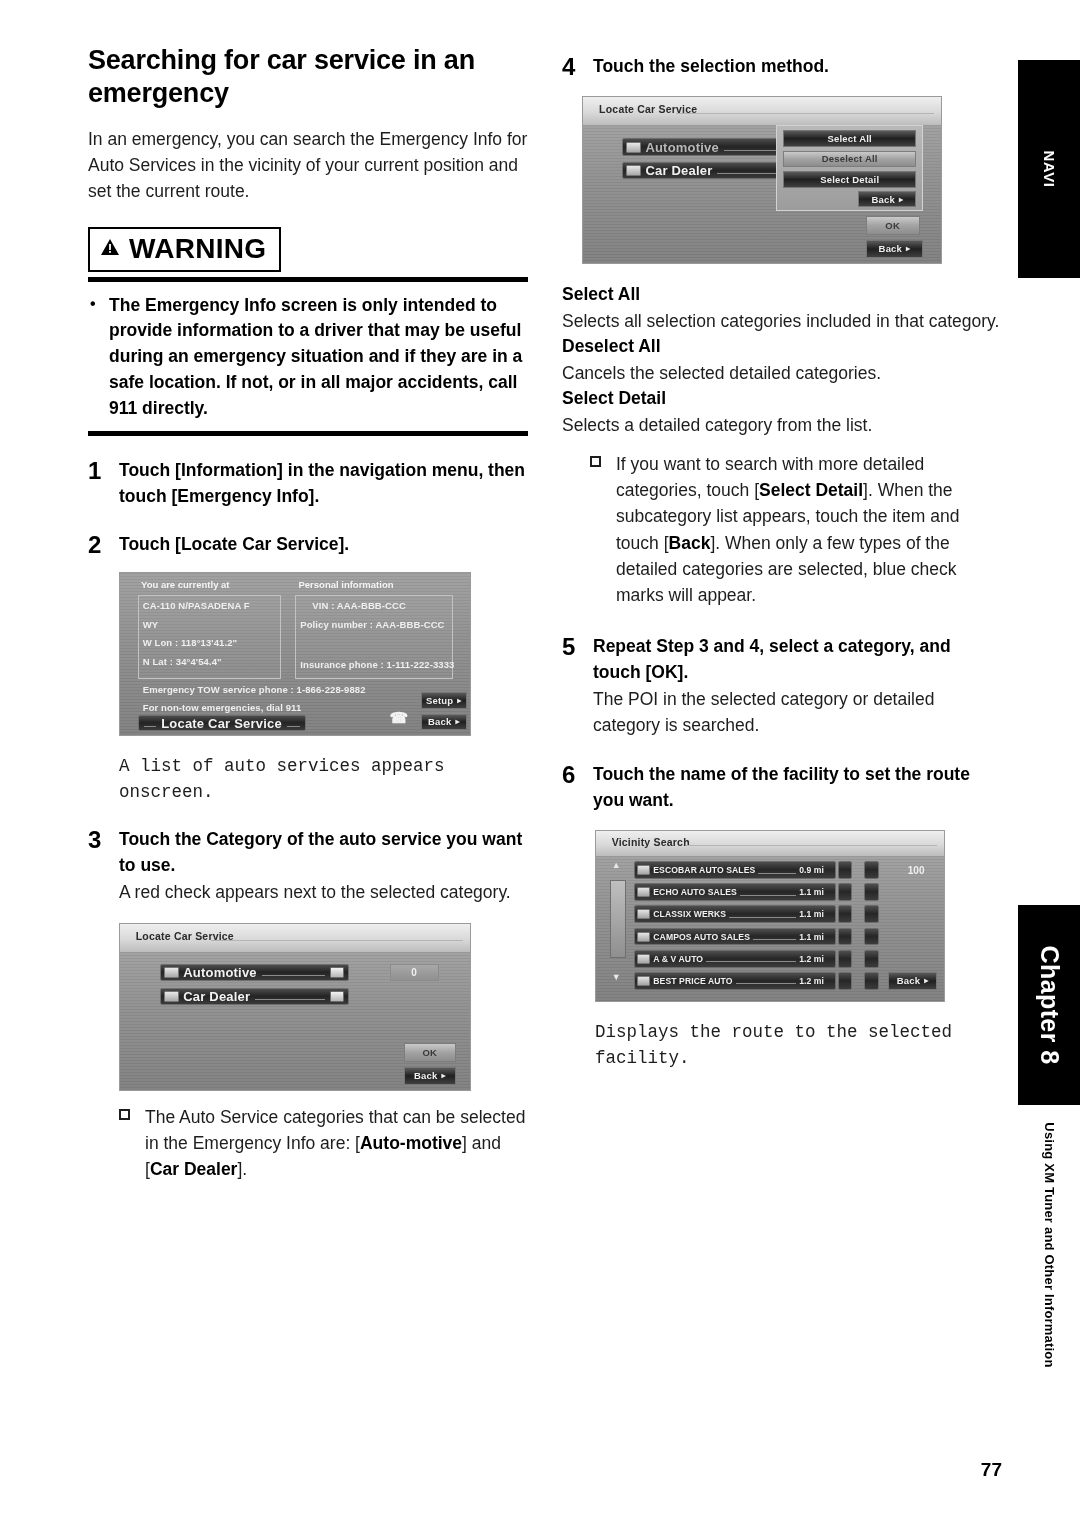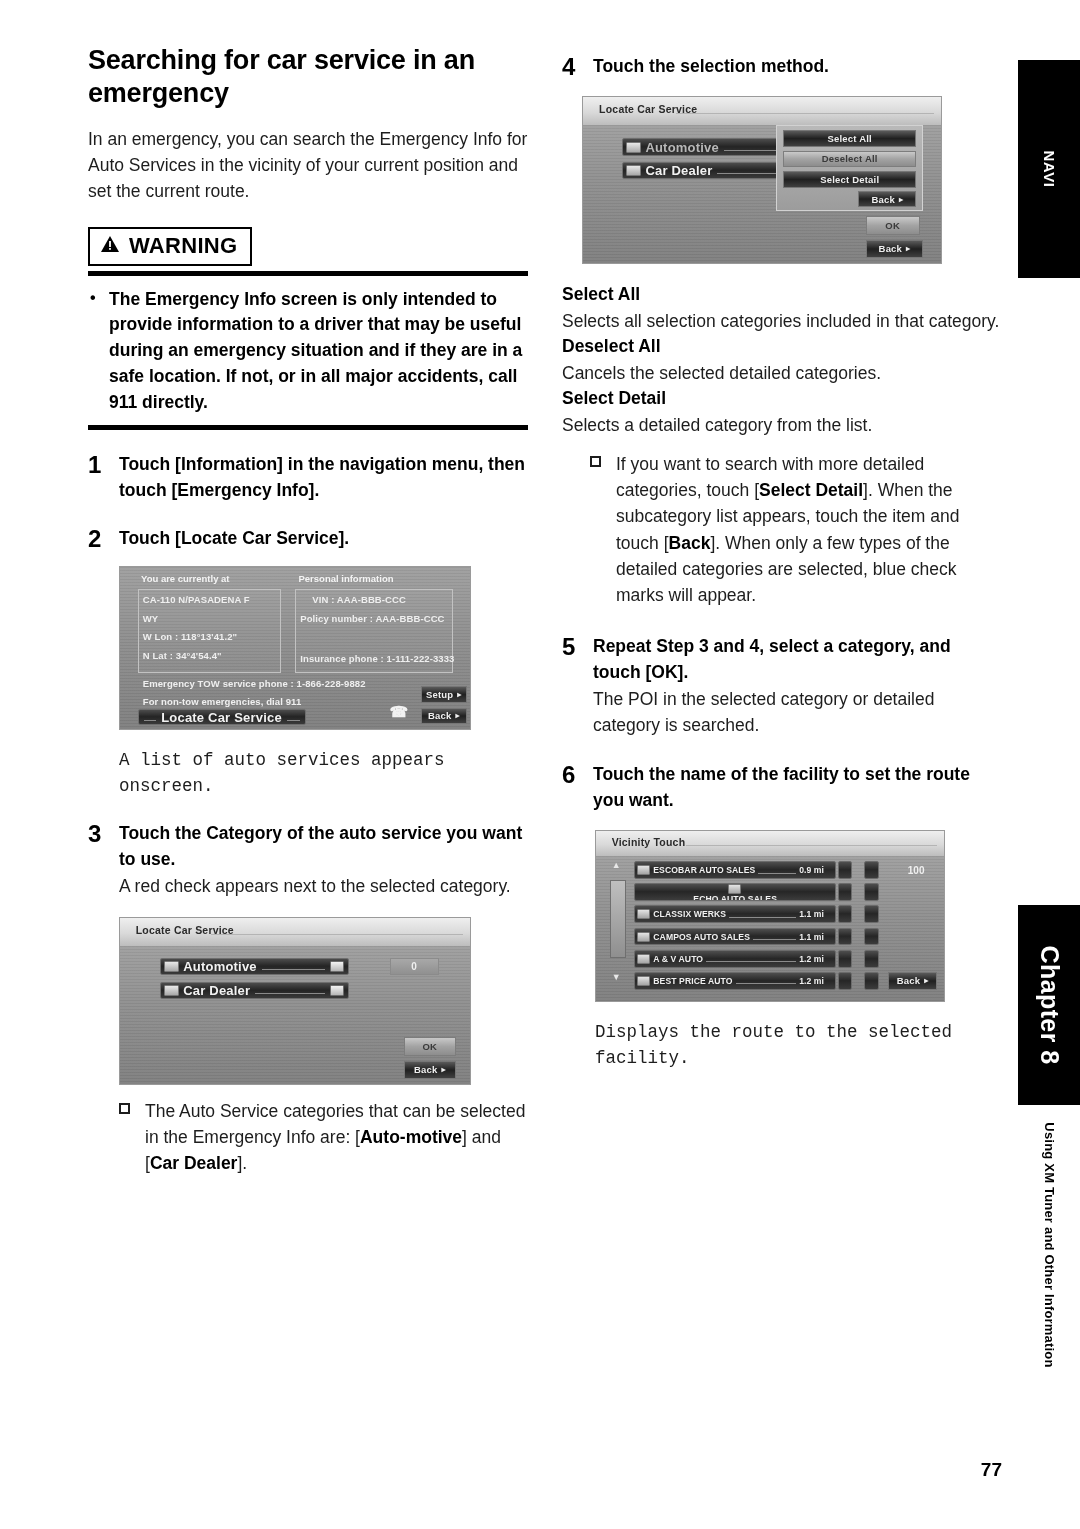--- a/index.html
+++ b/index.html
@@ -28,21 +28,21 @@
   p.body.indent { margin-left: 31px; font-family: Liberation Mono, monospace; }
   .sub { font-size: 17.5px; line-height: 1.50; color: #1d1d1d; margin-left: 31px; }
 
   
   .warn-wrap { margin-top: 22px; }
   .warn-badge {
     display: inline-flex; align-items: center; gap: 9px;
     border: 2.5px solid #000; padding: 4px 13px 5px 10px;
   }
   .warn-badge .tri { display:block; }
-  .warn-badge .wlabel { font-size: 22px; font-weight: bold; letter-spacing: 0.3px; }
+  .warn-badge .wlabel { font-size: 28px; font-weight: bold; letter-spacing: 0.3px; }
   .warn-rule { height: 5px; background: #000; margin-top: 5px; }
   .warn-rule.bottom { margin-top: 10px; }
   ul.warn-list { list-style: none; margin-top: 11px; }
   ul.warn-list li {
     font-size: 17.5px; font-weight: bold; line-height: 1.47;
     padding-left: 21px; position: relative;
   }
   ul.warn-list li::before {
     content: "\2022"; position: absolute; left: 2px; top: -1px; font-size: 16px;
   }
@@ -413,36 +413,36 @@
     </div>
     <p class="sub">The POI in the selected category or detailed category is searched.</p>
 
     <div class="step" style="margin-top:24px;">
       <div class="num">6</div>
       <div class="stext">Touch the name of the facility to set the route you want.</div>
     </div>
 
     <div class="shot" style="margin:16px 0 0 33px; width:350px; height:172px;">
       <div class="titlebar" style="height:15%;">
-        <span class="ttxt">Vicinity Touch</span>
+        <span class="ttxt">Vicinity Search</span>
         <span class="tline"></span>
       </div>
       <div class="canvas" style="top:15%;"></div>
 
       <div class="scroll-arrow" style="left:4.5%; top:18%;">▲</div>
       <div class="scrollbar" style="left:4%; top:29%; width:4.5%; height:46%;"></div>
       <div class="scroll-arrow" style="left:4.5%; top:84%;">▼</div>
 
       <div class="vrow" style="left:11%; top:18%; width:58%; height:10.5%;">
         <span class="vic"></span>
         <span class="vname">ESCOBAR AUTO SALES</span>
         <span class="vdots"></span>
         <span class="vdist">0.9 mi</span>
       </div>
-      <div class="vrow" style="left:11%; top:31%; width:58%; height:10.5%;flex-direction:column;">
+      <div class="vrow" style="left:11%; top:31%; width:58%; height:10.5%;">
         <span class="vic"></span>
         <span class="vname">ECHO AUTO SALES</span>
         <span class="vdots"></span>
         <span class="vdist">1.1 mi</span>
       </div>
       <div class="vrow" style="left:11%; top:44%; width:58%; height:10.5%;">
         <span class="vic"></span>
         <span class="vname">CLASSIX WERKS</span>
         <span class="vdots"></span>
         <span class="vdist">1.1 mi</span>

